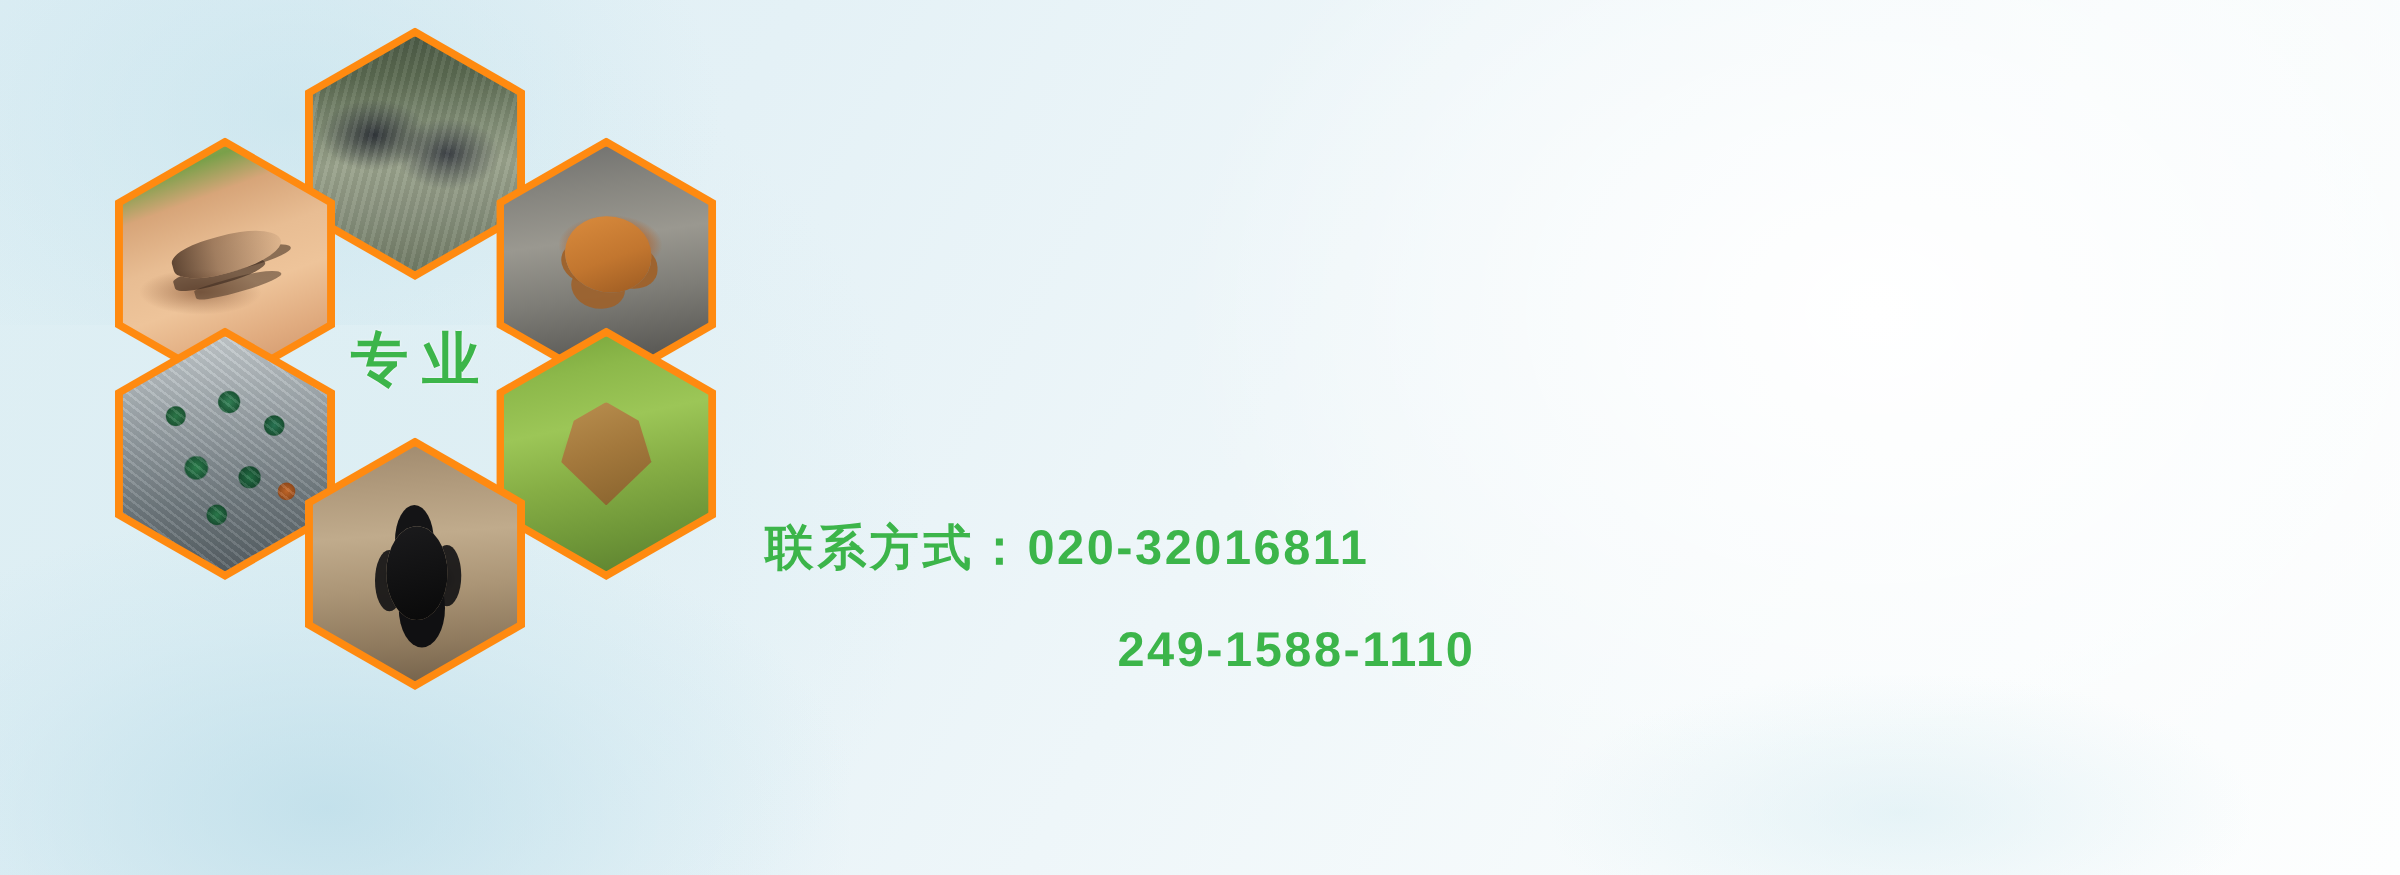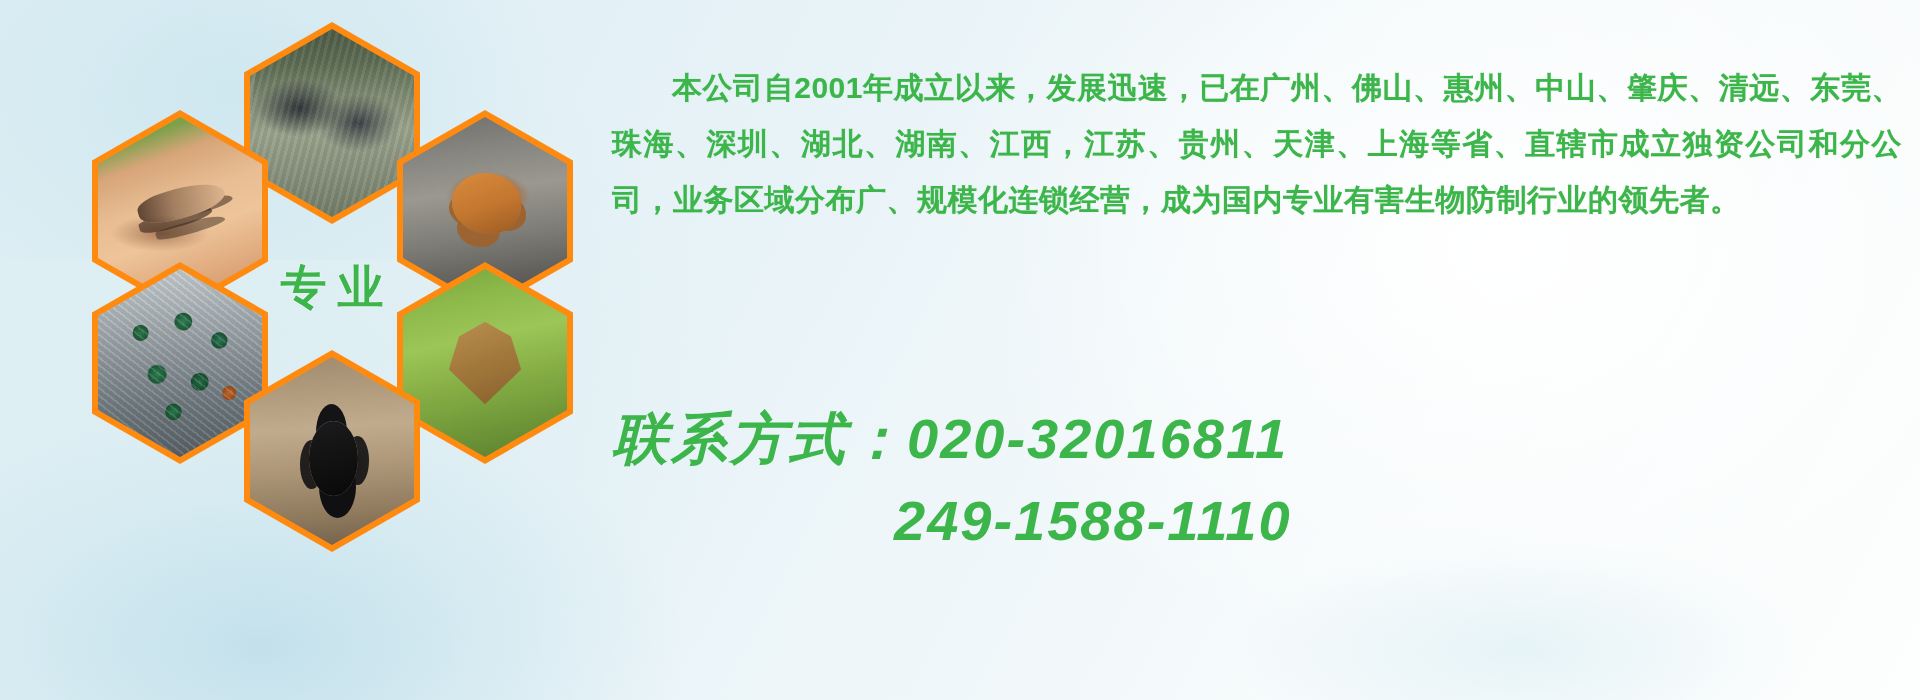--- a/index.html
+++ b/index.html
@@ -179,25 +179,24 @@
     text-align:justify;
     text-align-last:left;
     text-shadow:0 0 1px rgba(60,181,74,.35);
   }
   #contact{
     position:absolute;left:612px;top:398px;width:1290px;
   }
   .contact-line{
     color:#3cb54a;
     font-weight:bold;
-    font-size:56px;
+    font-size:39px;
     line-height:82px;
     letter-spacing:2px;
     white-space:nowrap;
-    font-style:italic;
   }
   .contact-line.second{ padding-left:282px; }
   .contact-label{letter-spacing:3px;}
   .contact-number{letter-spacing:2px;}
 </style>
 </head>
 <body>
 
 <div id="banner">
 
@@ -242,23 +241,20 @@
         <div class="ph-ant"></div>
       </div>
     </div>
 
     <div class="hex hex-center" style="left:152px;top:178px;">
       <div class="slogan-line">专业</div>
     </div>
 
   </div>
 
-  <div id="copy">
-    <p id="intro">本公司自2001年成立以来，发展迅速，已在广州、佛山、惠州、中山、肇庆、清远、东莞、珠海、深圳、湖北、湖南、江西，江苏、贵州、天津、上海等省、直辖市成立独资公司和分公司，业务区域分布广、规模化连锁经营，成为国内专业有害生物防制行业的领先者。</p>
-  </div>
 
   <div id="contact">
     <div class="contact-line">
       <span class="contact-label">联系方式：</span><span class="contact-number">020-32016811</span>
     </div>
     <div class="contact-line second">
       <span class="contact-number">249-1588-1110</span>
     </div>
   </div>
 

